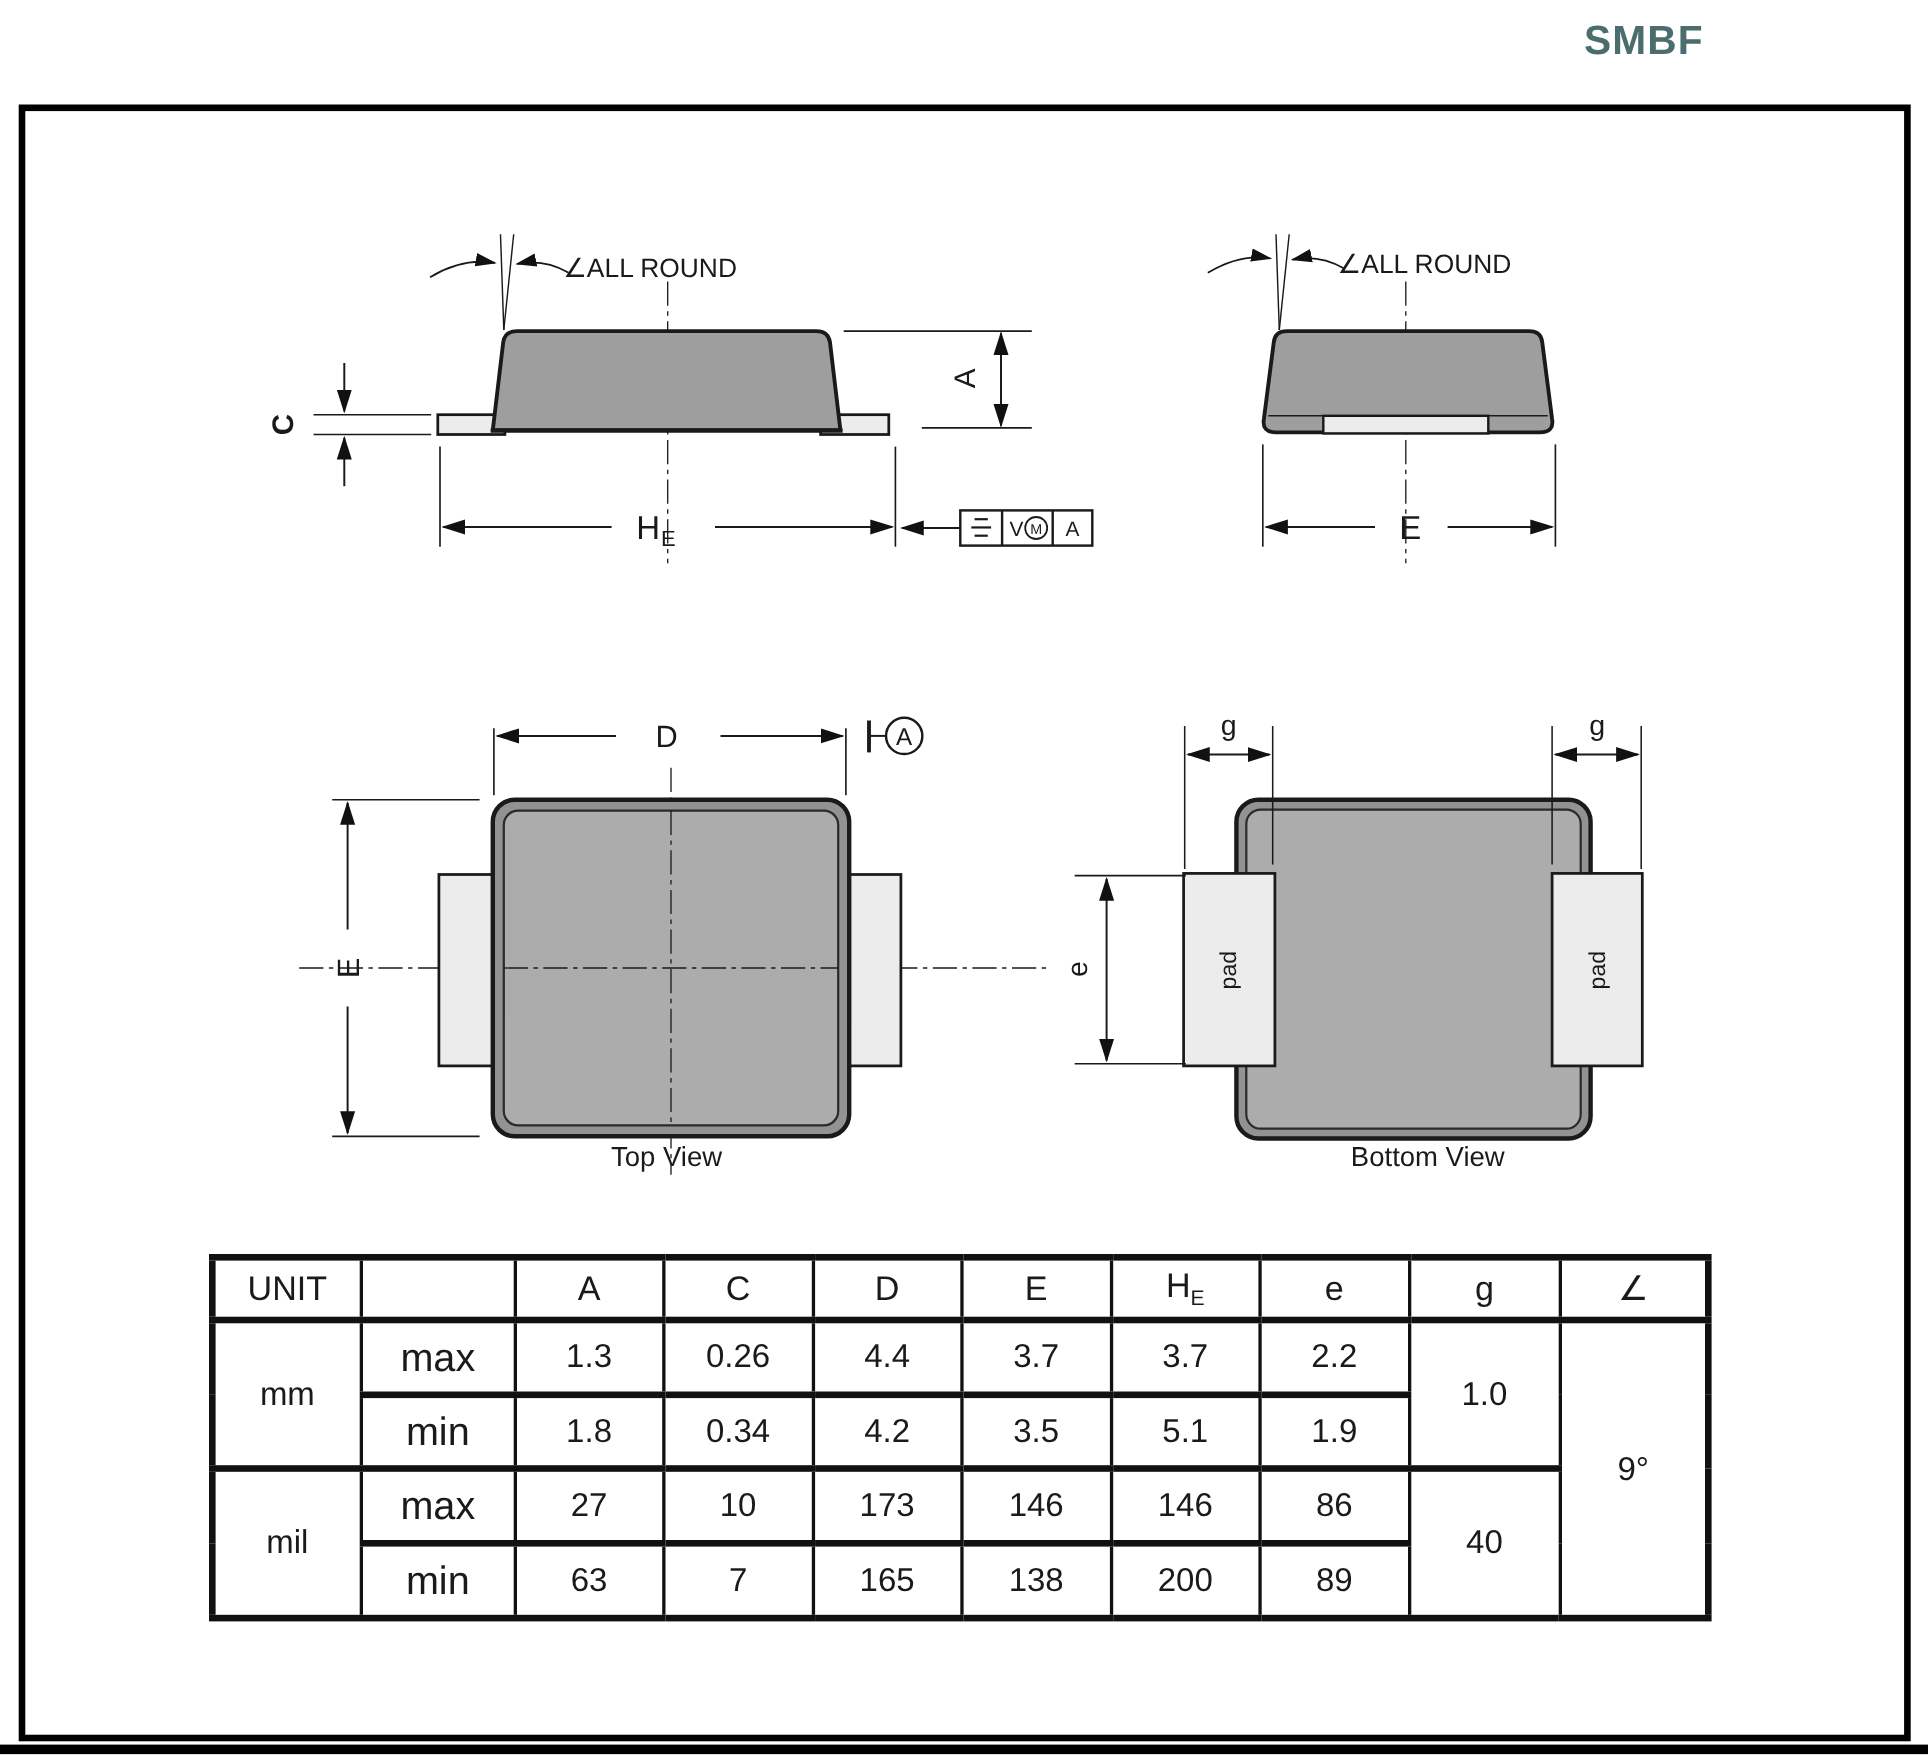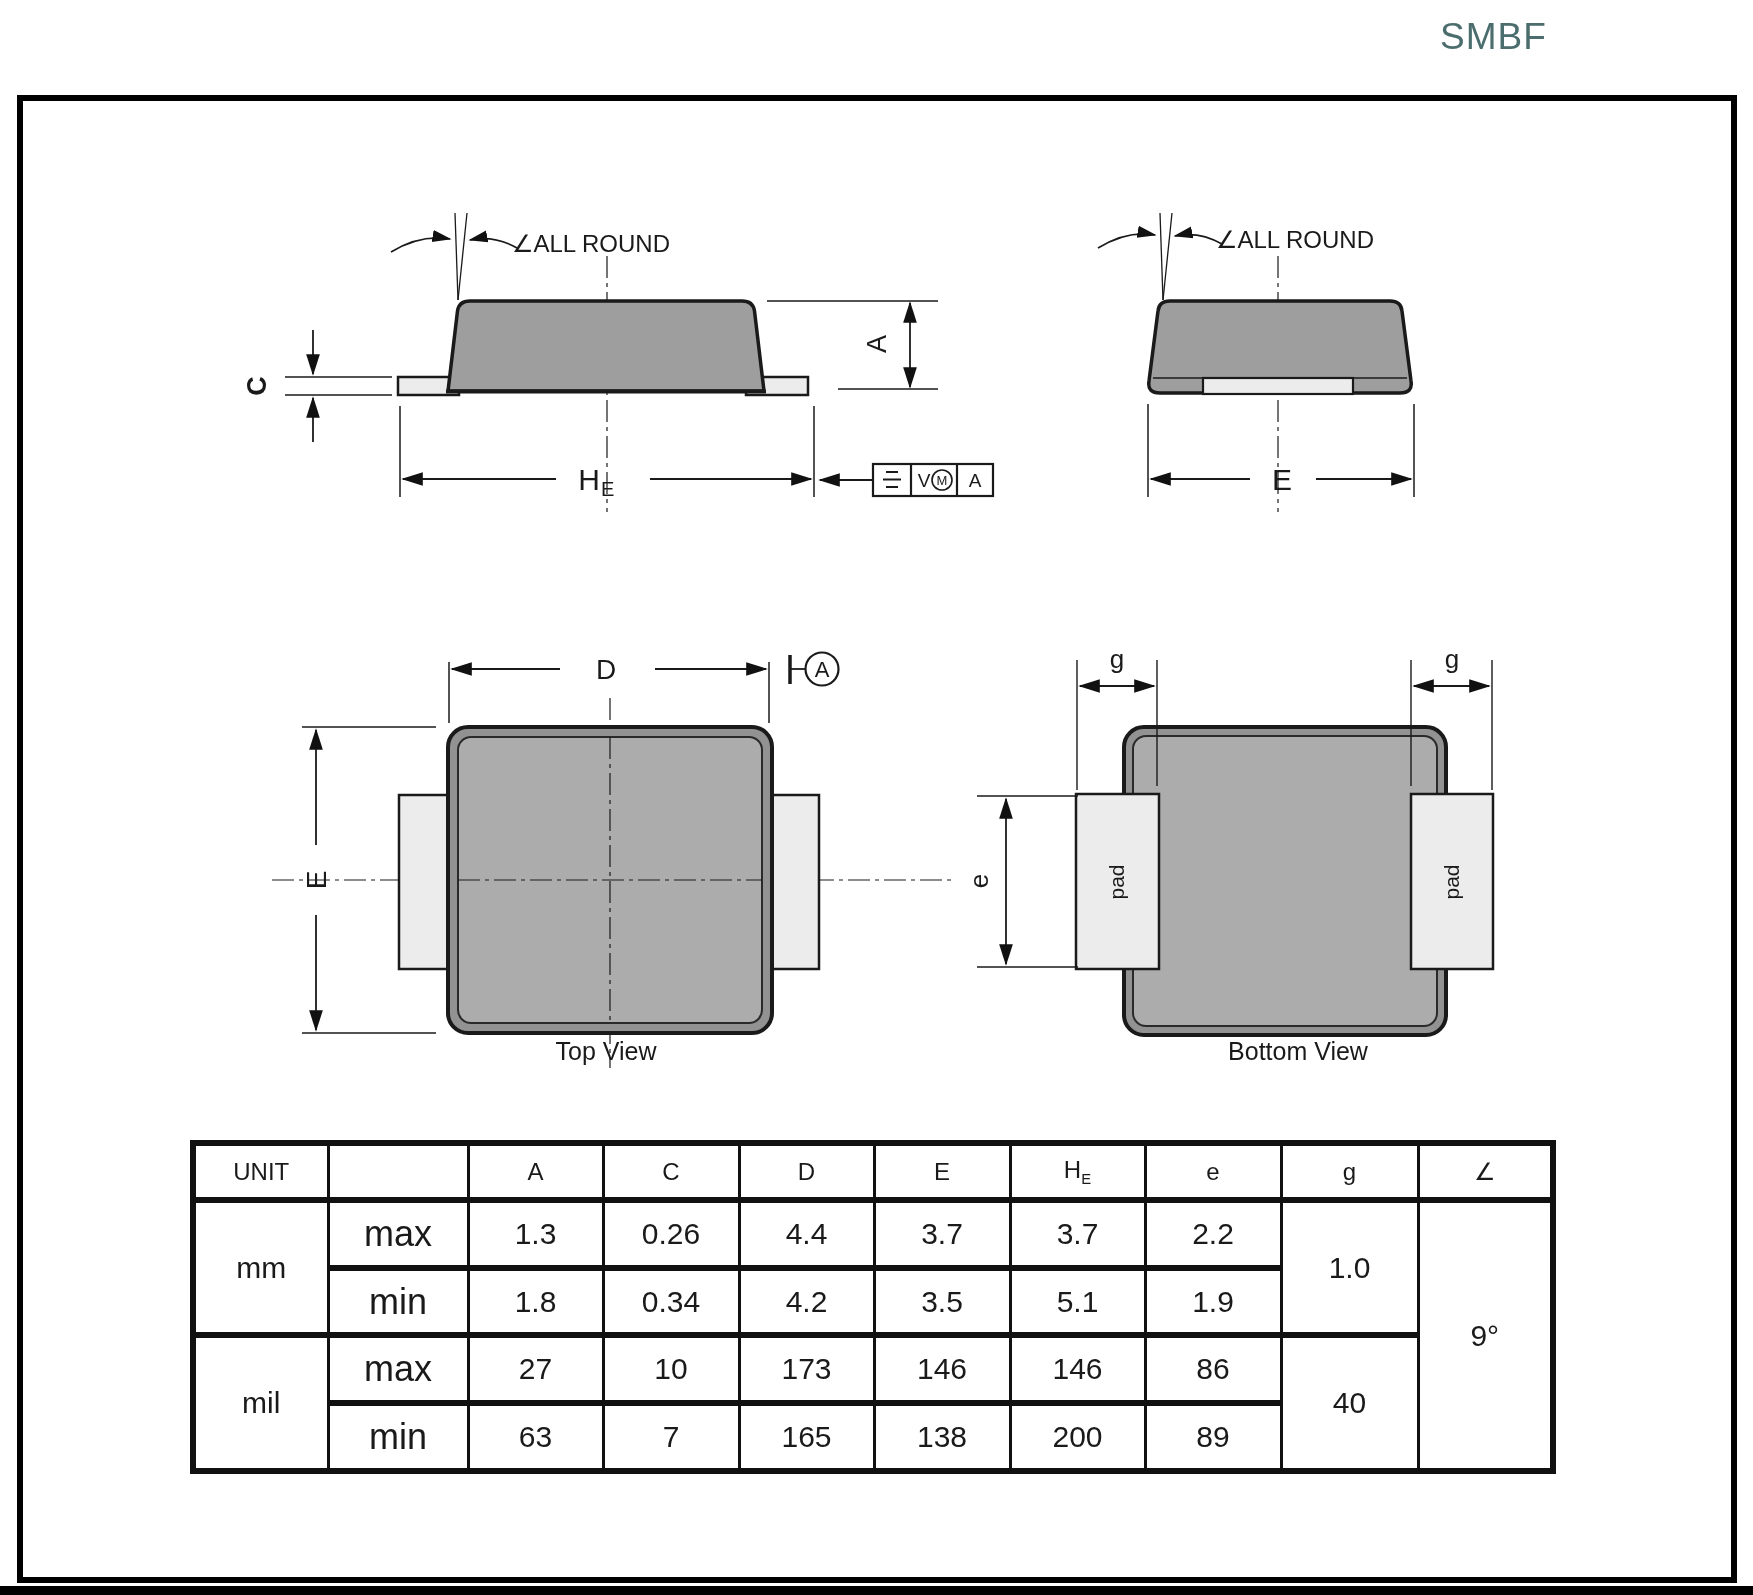--- a/index.html
+++ b/index.html
@@ -1,36 +1,36 @@
 <!DOCTYPE html>
 <html><head>
 <meta charset="utf-8">
 <style>
   html,body{margin:0;padding:0;background:#ffffff;}
   .page{position:relative;width:1753px;height:1595px;background:#ffffff;overflow:hidden;
         font-family:"Liberation Sans", sans-serif;color:#1a1a1a;}
-  .title{position:absolute;left:1440px;top:16px;width:160px;font-size:37px;font-weight:400;
+  .title{position:absolute;left:1440px;top:16px;width:160px;font-size:37px;font-weight:700;
          letter-spacing:1px;color:#4b6d6e;}
   .frame{position:absolute;left:17px;top:95px;width:1720px;height:1488px;border:6px solid #000;
          box-sizing:border-box;}
   .bottom-bar{position:absolute;left:0;top:1586px;width:1753px;height:9px;background:#000;}
   svg.drawing{position:absolute;left:0;top:0;}
   svg text{fill:#1a1a1a;}
   .lbl{font-size:27px;}
   .note{font-size:24px;}
   .viewlbl{font-size:25px;}
   .padlbl{font-size:21px;}
 
   
   .dim-table{position:absolute;left:190px;top:1140px;border-collapse:collapse;table-layout:fixed;
              width:1360px;height:328px;font-size:30px;}
   .dim-table th,.dim-table td{border:3px solid #111;border-top-width:6px;border-bottom-width:6px;
              text-align:center;vertical-align:middle;font-weight:400;padding:0;background:#fff;}
   .dim-table{border:6px solid #111;}
-  .dim-table th{font-size:24px;}
+  .dim-table th{font-size:31px;}
   .dim-table sub{font-size:0.62em;}
   .subcol{font-size:36px;}
 </style>
 </head>
 <body>
 
 <div class="page">
 
   <div class="title">SMBF</div>
   <div class="frame"></div>

